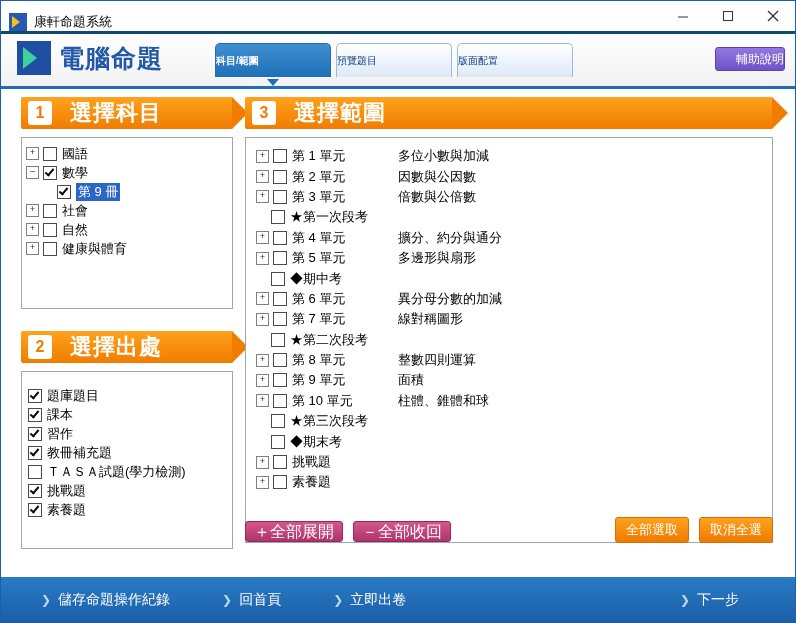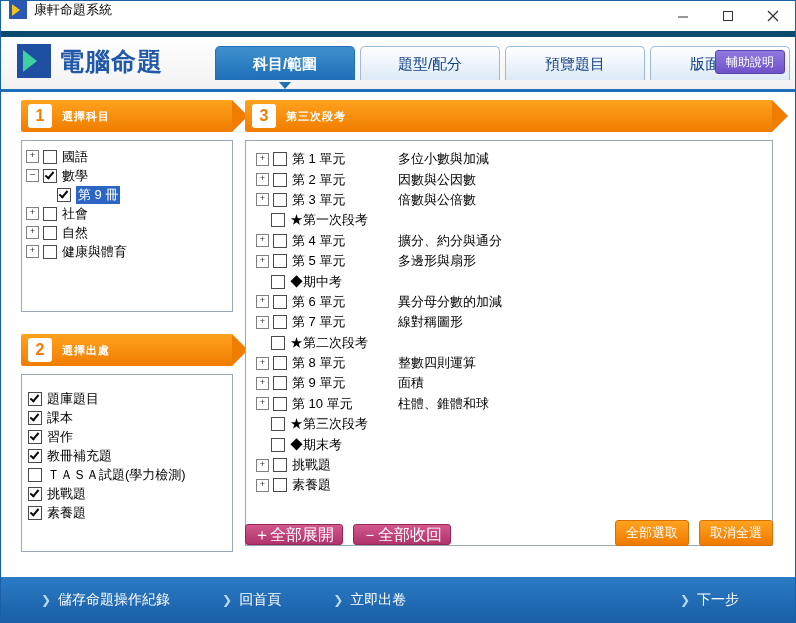--- a/index.html
+++ b/index.html
@@ -21,22 +21,22 @@
     box-sizing: border-box;
     border: 1px solid #1b5fa8;
     background: #ffffff;
   }
 
   
   .titlebar {
     height: 30px;
     background: #ffffff;
     display: flex;
-    align-items: flex-start;
-    border-bottom: 6px solid #0c4a6e;
+    align-items: flex-end;
+    border-bottom: 3px solid #0c4a6e;
   }
   .title-icon {
     width: 18px;
     height: 18px;
     margin: 0 7px 0 8px;
     background: #2a56b4;
     position: relative;
     flex: none;
   }
   .title-icon::before {
@@ -106,25 +106,24 @@
     letter-spacing: 1px;
   }
   .tabs {
     position: absolute;
     left: 214px;
     top: 9px;
     display: flex;
     gap: 5px;
   }
   .tab {
-    width: 140px;
+    width: 116px;
     height: 34px;
     line-height: 34px;
-    text-align: center;
-    font-size: 15px;
+    font-size: 10px;
     color: #0f3f84;
     background: linear-gradient(#ffffff, #dce9f6);
     border: 1px solid #9dbbd8;
     border-bottom: none;
     border-radius: 5px 5px 0 0;
     box-sizing: border-box;
   }
   .tab.active {
     background: linear-gradient(#3f8fd0, #1f6fb8);
     color: #ffffff;
@@ -143,21 +142,21 @@
     border-right: 6px solid transparent;
     border-top: 7px solid #1f6fb8;
   }
   .help-btn {
     position: absolute;
     right: 10px;
     top: 13px;
     width: 68px;
     height: 22px;
     line-height: 22px;
-    text-align: center;
+    text-align: right;
     font-size: 12px;
     color: #ffffff;
     background: linear-gradient(#8f7ae0, #6f52c8);
     border: 1px solid #5b43ad;
     border-radius: 3px;
   }
 
   
   .body {
     position: relative;
@@ -190,23 +189,23 @@
     background: #ffffff;
     color: #f07c00;
     font-weight: bold;
     font-size: 16px;
     text-align: center;
     line-height: 24px;
     border-radius: 3px;
     flex: none;
   }
   .panel-title {
-    margin-left: 10px;
+    margin-left: 18px;
     color: #ffffff;
-    font-size: 11px;
+    font-size: 22px;
     font-weight: bold;
     letter-spacing: 1px;
   }
 
   .left-col {
     position: absolute;
     left: 20px;
     top: 8px;
     width: 212px;
   }
@@ -394,21 +393,20 @@
     </div>
   </div>
 
   <div class="header">
     <div class="logo">
       <div class="logo-mark"></div>
       <div class="logo-text">電腦命題</div>
     </div>
     <div class="tabs">
       <div class="tab active">科目/範圍</div>
-      <div class="tab">題型/配分</div>
       <div class="tab">預覽題目</div>
       <div class="tab">版面配置</div>
     </div>
     <div class="help-btn">輔助說明</div>
   </div>
 
   <div class="body">
 
     <div class="left-col">
 
@@ -484,21 +482,21 @@
             <span class="cbx checked"></span>
             <span>素養題</span>
           </div>
         </div>
       </div>
     </div>
 
     <div class="right-col">
       <div class="panel-head">
         <div class="step-num">3</div>
-        <div class="panel-title">第三次段考</div>
+        <div class="panel-title">選擇範圍</div>
       </div>
       <div class="box range-box">
 
         <div class="range-row">
           <span class="expander">+</span>
           <span class="cbx"></span>
           <span class="unit-name">第 1 單元</span>
           <span class="unit-desc">多位小數與加減</span>
         </div>
         <div class="range-row">

